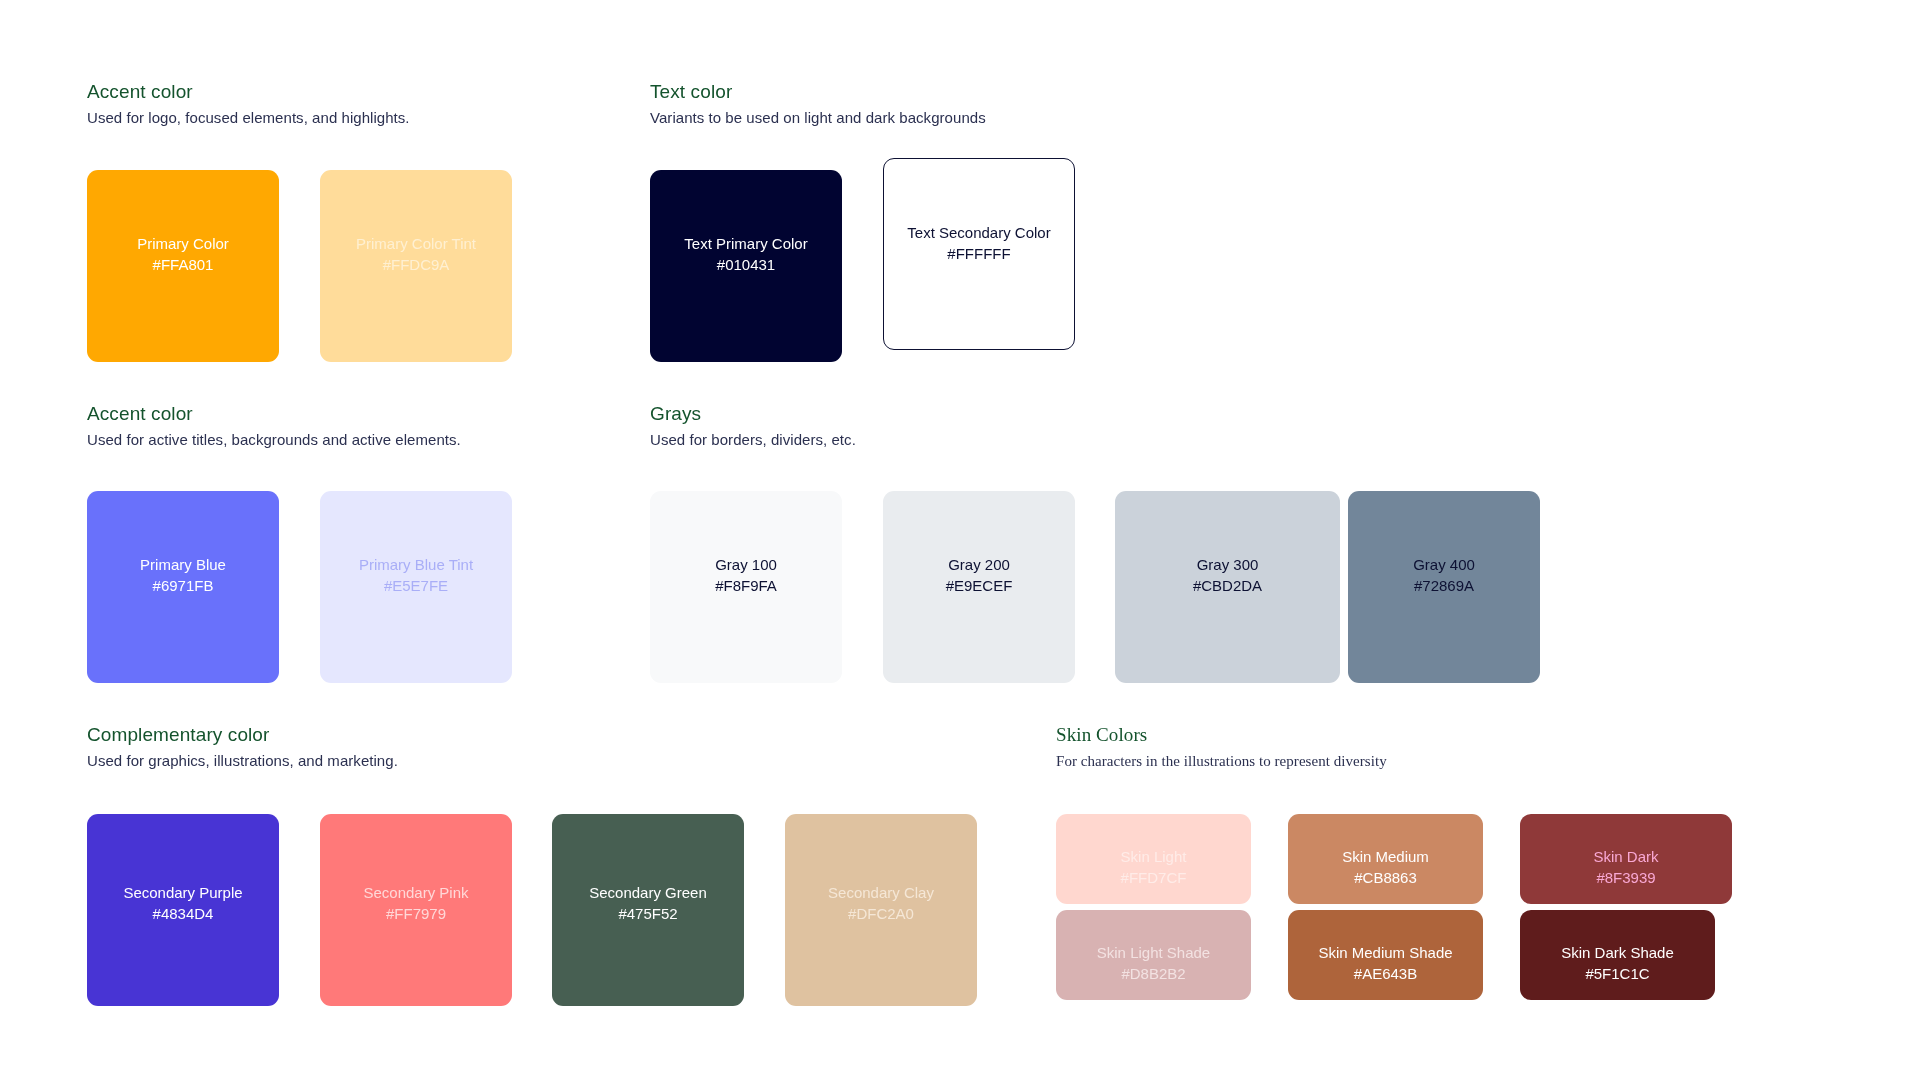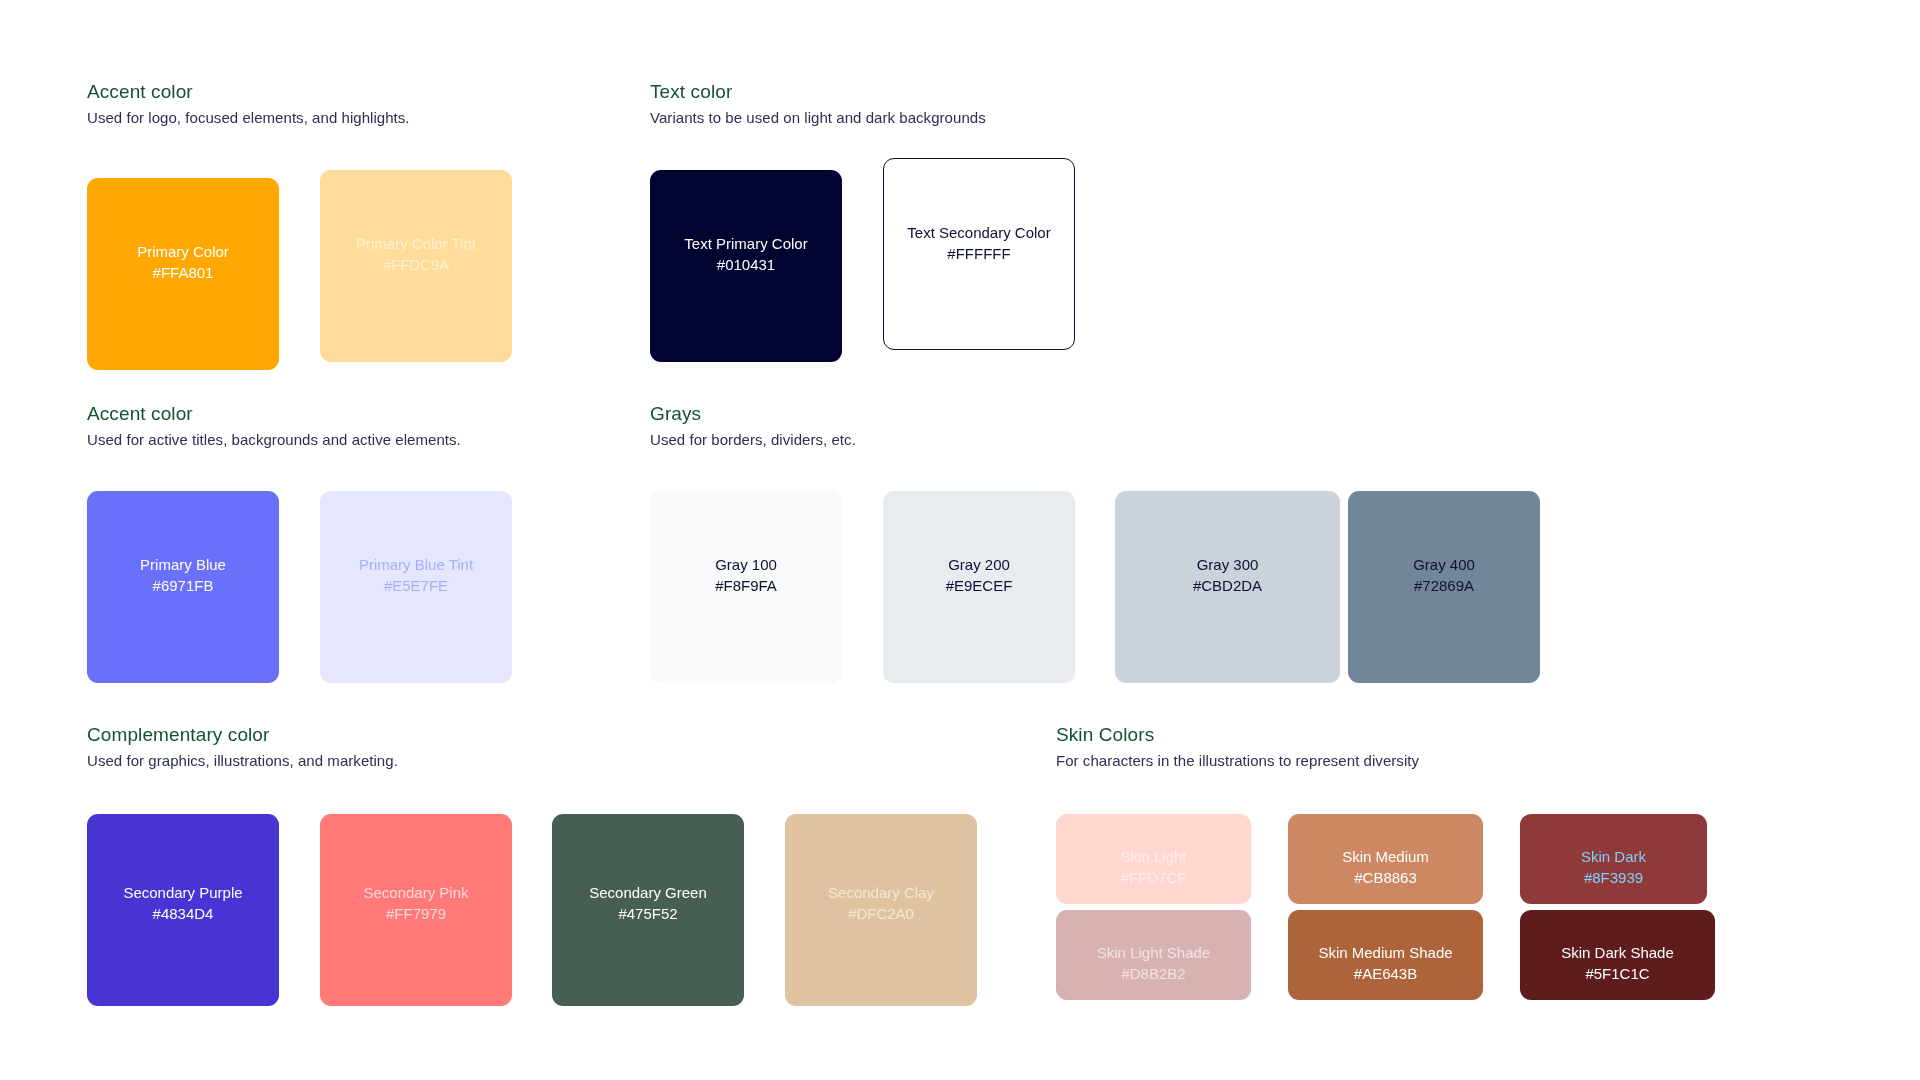--- a/index.html
+++ b/index.html
@@ -50,21 +50,21 @@
 </head>
 <body>
 
 <div class="page">
 
   <div class="section-head" style="left:87px; top:80px;">
     <div class="section-title">Accent color</div>
     <div class="section-desc">Used for logo, focused elements, and highlights.</div>
   </div>
 
-  <div class="swatch tall" style="left:87px; top:178px; width:192px; height:192px; background:#FFA801; color:#FFFFFF;">
+  <div class="swatch tall" style="left:87px; top:170px; width:192px; height:192px; background:#FFA801; color:#FFFFFF;">
     <div class="lbl">Primary Color</div>
     <div class="hex">#FFA801</div>
   </div>
   <div class="swatch tall" style="left:320px; top:170px; width:192px; height:192px; background:#FFDC9A; color:#FFF0D2;">
     <div class="lbl">Primary Color Tint</div>
     <div class="hex">#FFDC9A</div>
   </div>
 
   <div class="section-head" style="left:650px; top:80px;">
     <div class="section-title">Text color</div>
@@ -131,34 +131,34 @@
   </div>
   <div class="swatch comp" style="left:552px; top:814px; width:192px; height:192px; background:#475F52; color:#FFFFFF;">
     <div class="lbl">Secondary Green</div>
     <div class="hex">#475F52</div>
   </div>
   <div class="swatch comp" style="left:785px; top:814px; width:192px; height:192px; background:#DFC2A0; color:#F5E7D6;">
     <div class="lbl">Secondary Clay</div>
     <div class="hex">#DFC2A0</div>
   </div>
 
-  <div class="section-head" style="left:1056px; top:723px;">
+  <div class="section-head" style="left:1056px; top:723px;font-family:Liberation Serif, serif;">
     <div class="section-title">Skin Colors</div>
     <div class="section-desc">For characters in the illustrations to represent diversity</div>
   </div>
 
   <div class="swatch short" style="left:1056px; top:814px; width:195px; height:90px; background:#FFD7CF; color:#FFECE8;">
     <div class="lbl">Skin Light</div>
     <div class="hex">#FFD7CF</div>
   </div>
   <div class="swatch short" style="left:1288px; top:814px; width:195px; height:90px; background:#CB8863; color:#FFFFFF;">
     <div class="lbl">Skin Medium</div>
     <div class="hex">#CB8863</div>
   </div>
-  <div class="swatch short" style="left:1520px; top:814px; width:187px; height:90px; background:#8F3939; color:#7dd3fc;">
+  <div class="swatch short" style="left:1520px; top:814px; width:212px; height:90px; background:#8F3939; color:#f9a8d4;">
     <div class="lbl">Skin Dark</div>
     <div class="hex">#8F3939</div>
   </div>
 
   <div class="swatch short" style="left:1056px; top:910px; width:195px; height:90px; background:#D8B2B2; color:#F3E2E2;">
     <div class="lbl">Skin Light Shade</div>
     <div class="hex">#D8B2B2</div>
   </div>
   <div class="swatch short" style="left:1288px; top:910px; width:195px; height:90px; background:#AE643B; color:#FFFFFF;">
     <div class="lbl">Skin Medium Shade</div>

